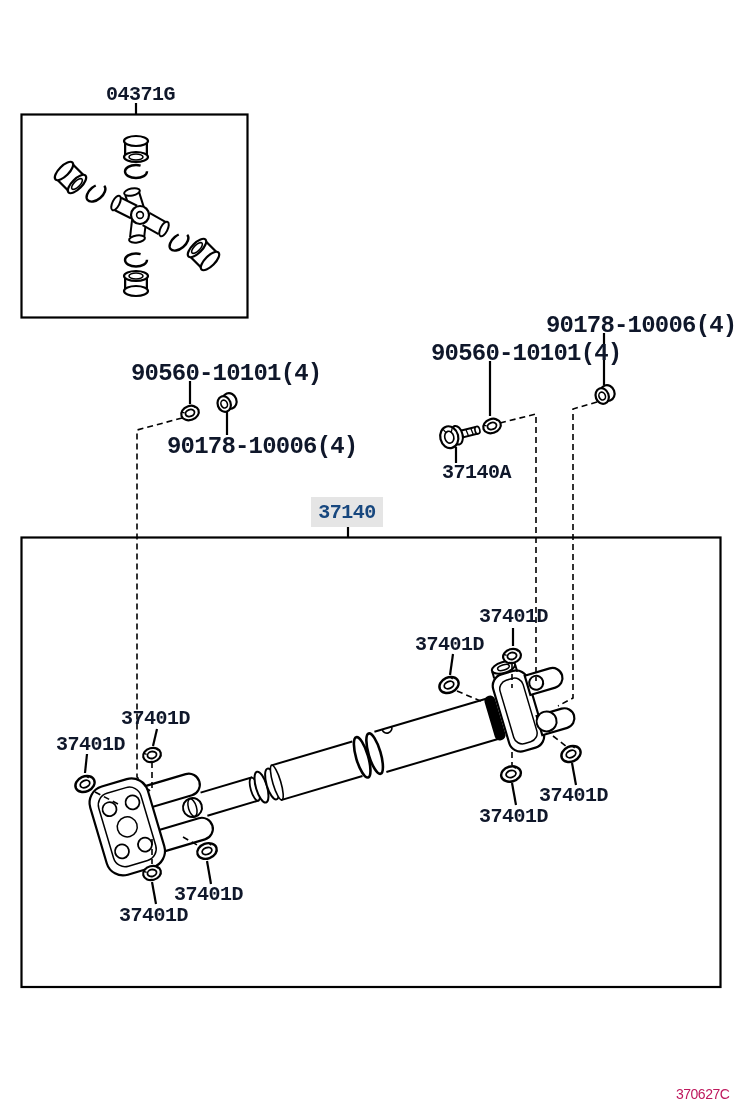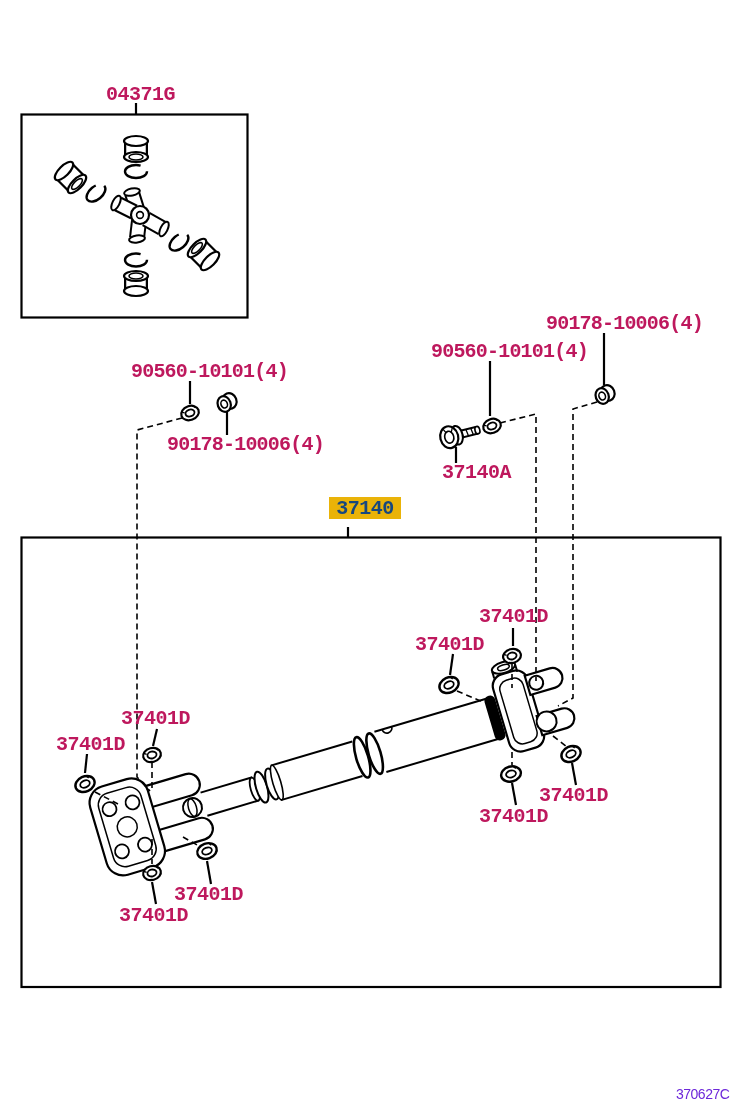--- a/index.html
+++ b/index.html
@@ -1,26 +1,26 @@
 <!DOCTYPE html>
 <html><head>
 <meta charset="utf-8">
 <style>
   html,body{margin:0;padding:0;background:#ffffff;}
   #stage{position:relative;width:756px;height:1108px;background:#fff;overflow:hidden;
          font-family:"Liberation Mono",monospace;}
   #art{position:absolute;left:0;top:0;}
-  .plabel{position:absolute;font:bold 20px "Liberation Mono",monospace;color:#be185d;
+  .plabel{position:absolute;font:bold 20px "Liberation Mono",monospace;color:#0f172a;
           white-space:nowrap;line-height:1;letter-spacing:-0.5px;}
-  .plabel.long{font-size:20px;letter-spacing:-0.8px;}
-  .hl{position:absolute;left:329px;top:497px;width:72px;height:22px;background:#eab308;
+  .plabel.long{font-size:24px;letter-spacing:-0.8px;}
+  .hl{position:absolute;left:311px;top:497px;width:72px;height:30px;background:#e5e5e5;
       display:flex;align-items:center;justify-content:center;
       font:bold 20px "Liberation Mono",monospace;color:#17477e;letter-spacing:-0.5px;}
   .dcode{position:absolute;left:676px;top:1086px;font:14px "Liberation Sans",sans-serif;
-         color:#6d28d9;letter-spacing:-0.5px;}
+         color:#be185d;letter-spacing:-0.5px;}
 </style>
 </head>
 <body>
 
 <div id="stage">
 
 <svg id="art" width="756" height="1108" viewBox="0 0 756 1108">
   <defs>
 
     <g id="fnut">

